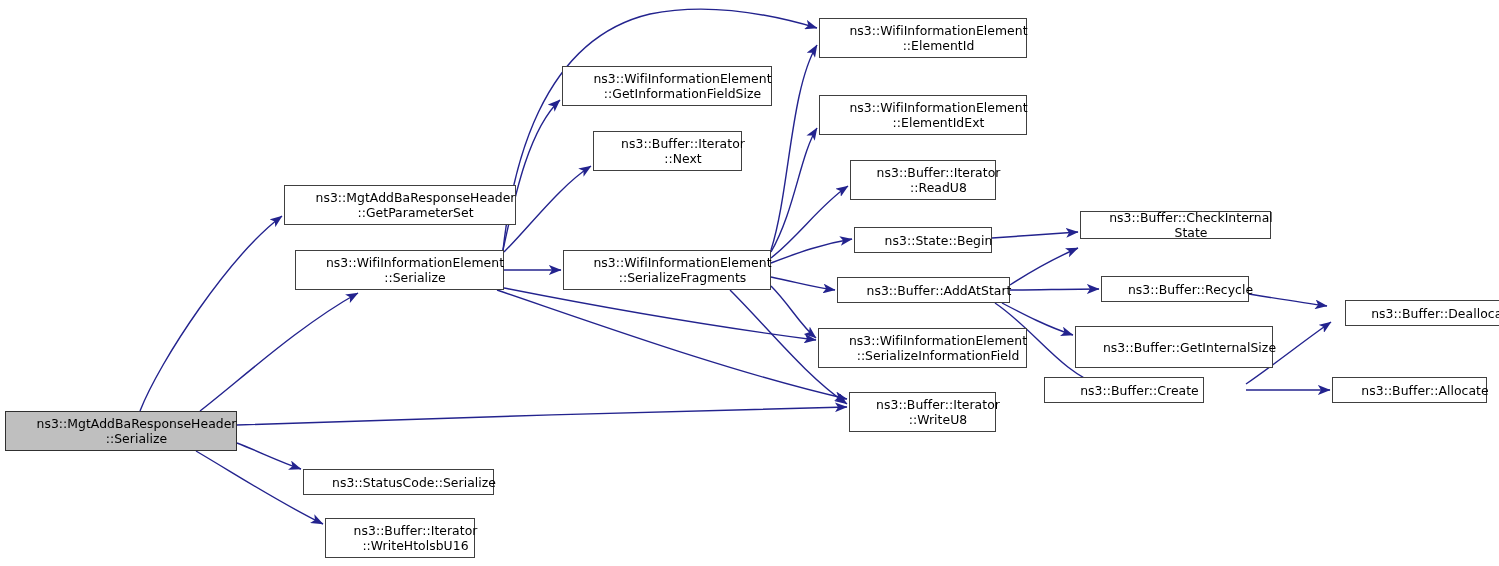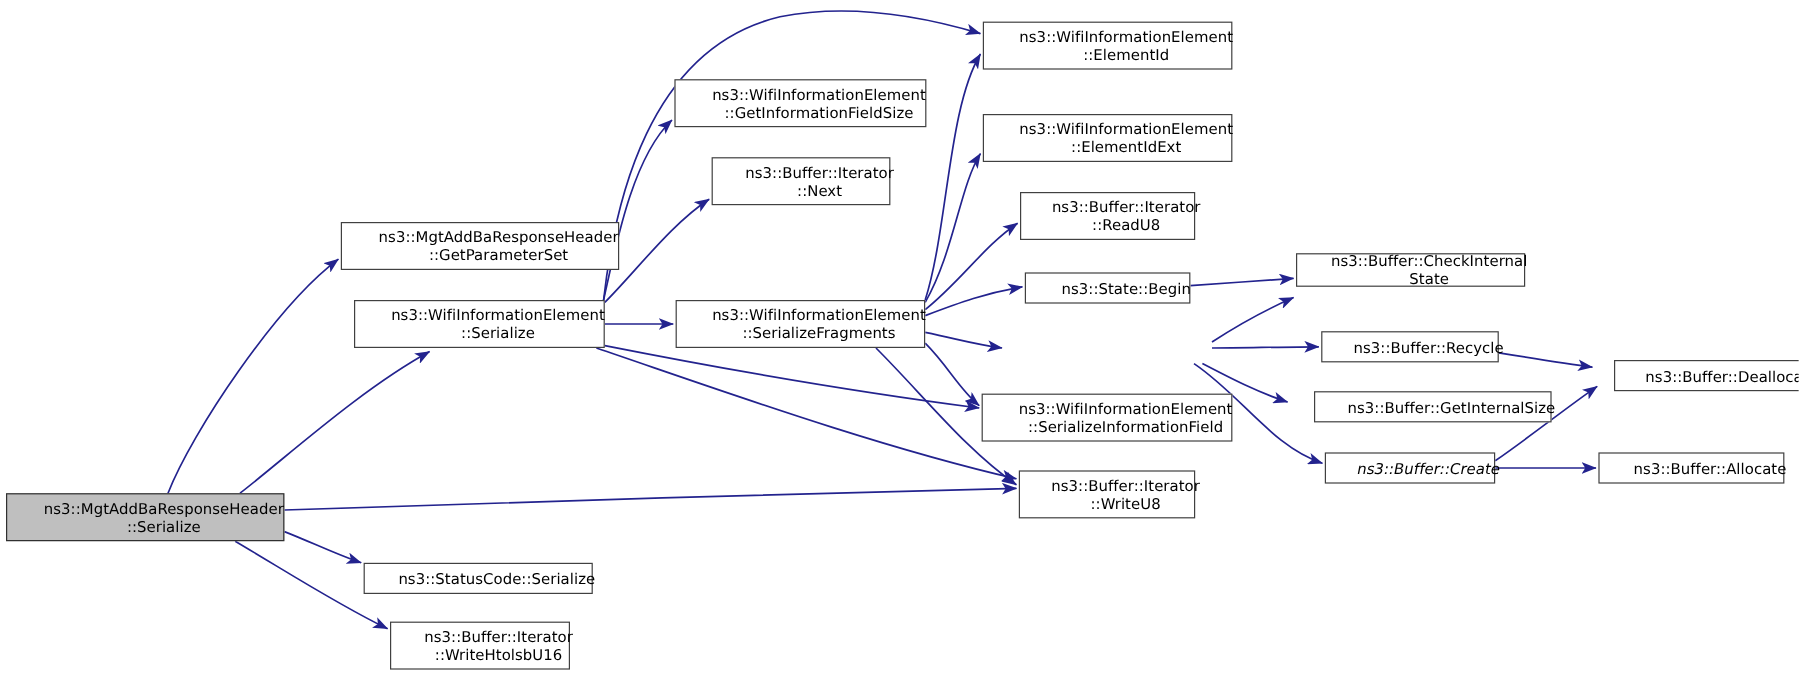--- a/index.html
+++ b/index.html
@@ -165,45 +165,48 @@
 
   <div class="node" style="left:850px; top:160px; width:146px; height:40px;">
     <span class="label">ns3::Buffer::Iterator
 ::ReadU8</span>
   </div>
 
   <div class="node" style="left:854px; top:227px; width:138px; height:26px;">
     <span class="label">ns3::State::Begin</span>
   </div>
 
+  <div class="node" style="left:837px; top:277px; width:173px; height:26px;">
+    <span class="label">ns3::Buffer::AddAtStart</span>
+  </div>
 
   <div class="node" style="left:818px; top:328px; width:209px; height:40px;">
     <span class="label">ns3::WifiInformationElement
 ::SerializeInformationField</span>
   </div>
 
   <div class="node" style="left:849px; top:392px; width:147px; height:40px;">
     <span class="label">ns3::Buffer::Iterator
 ::WriteU8</span>
   </div>
 
   <div class="node" style="left:1080px; top:211px; width:191px; height:28px;">
     <span class="label">ns3::Buffer::CheckInternal
 State</span>
   </div>
 
   <div class="node" style="left:1101px; top:276px; width:148px; height:26px;text-align:center;">
     <span class="label">ns3::Buffer::Recycle</span>
   </div>
 
-  <div class="node" style="left:1075px; top:326px; width:198px; height:26px;margin-left:20px;">
+  <div class="node" style="left:1075px; top:326px; width:198px; height:42px;">
     <span class="label">ns3::Buffer::GetInternalSize</span>
   </div>
 
-  <div class="node" style="left:1104px; top:377px; width:142px; height:26px;font-style:italic;">
+  <div class="node" style="left:1044px; top:377px; width:160px; height:26px;">
     <span class="label">ns3::Buffer::Create</span>
   </div>
 
   <div class="node" style="left:1329px; top:300px; width:165px; height:26px;margin-left:16px;">
     <span class="label">ns3::Buffer::Deallocate</span>
   </div>
 
   <div class="node" style="left:1332px; top:377px; width:155px; height:26px;">
     <span class="label">ns3::Buffer::Allocate</span>
   </div>

